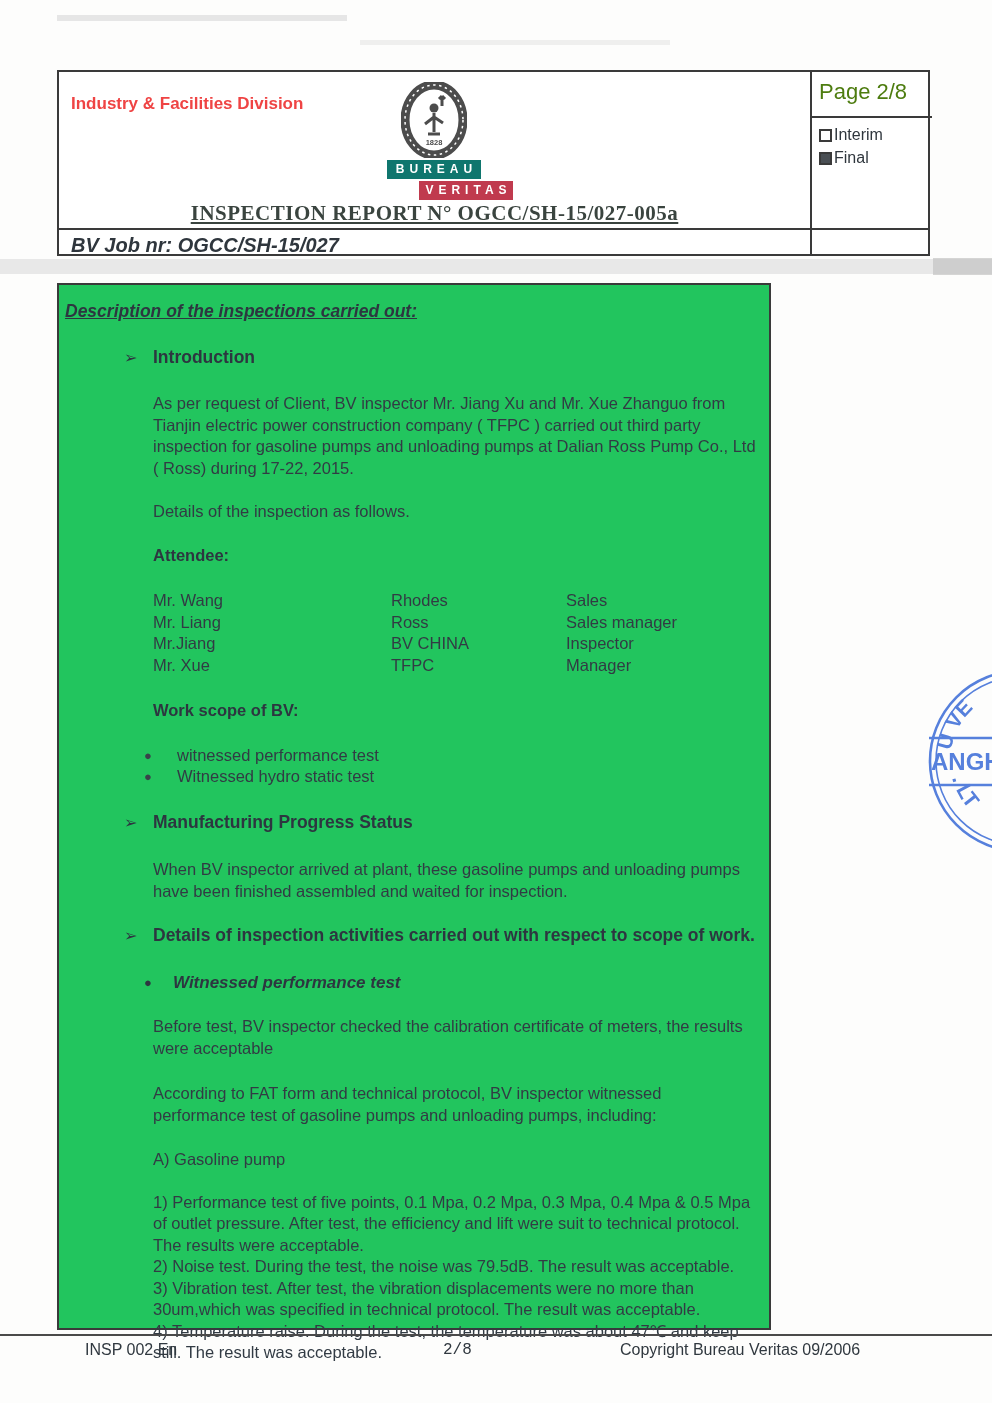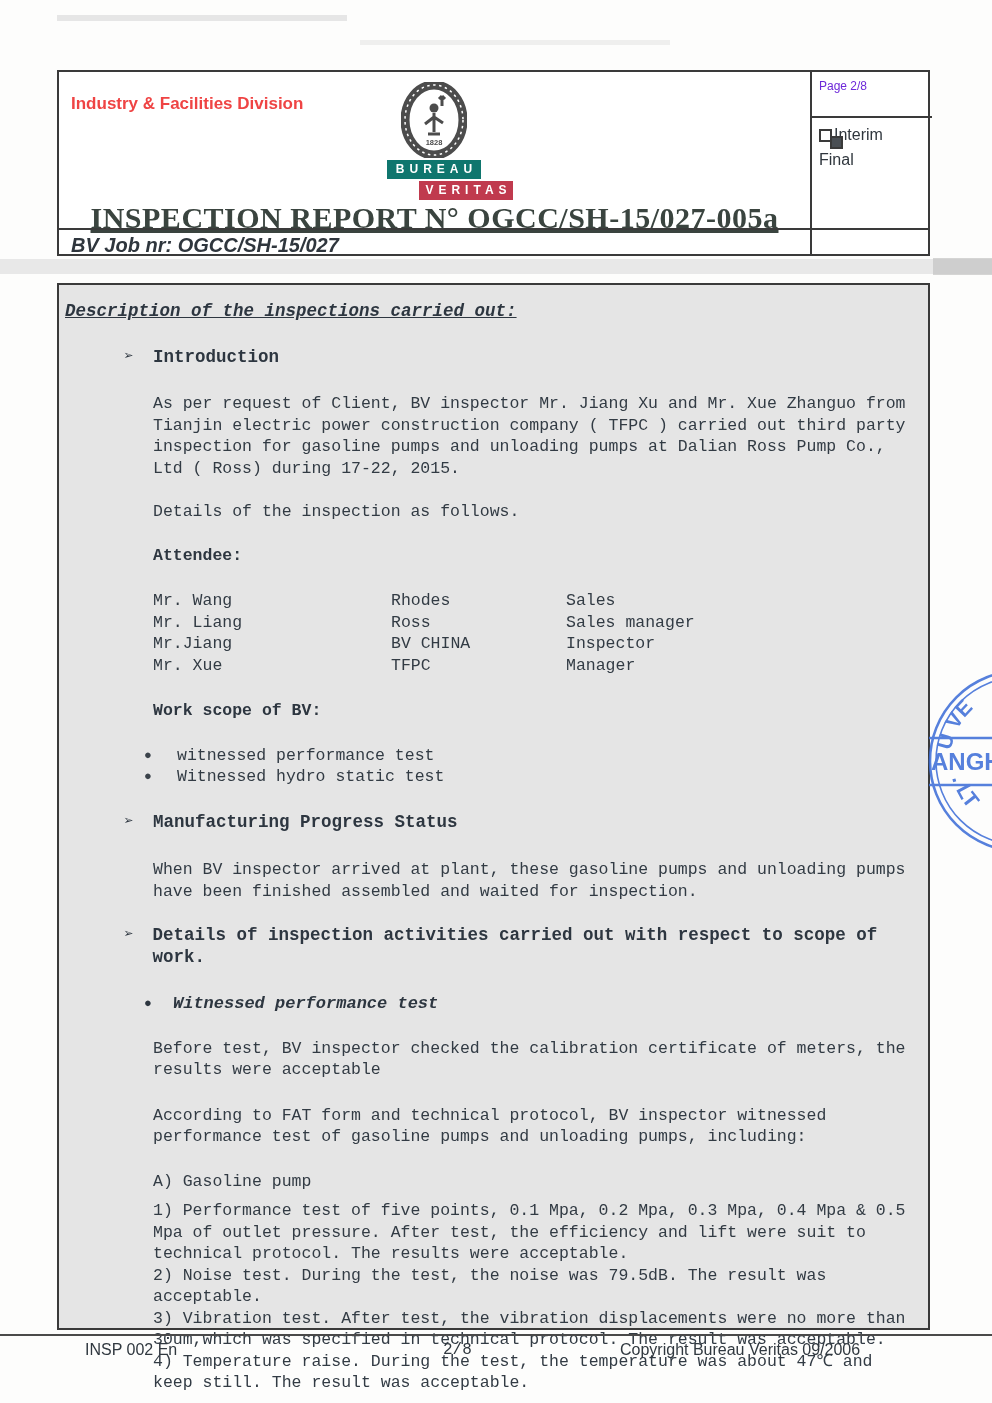--- a/index.html
+++ b/index.html
@@ -19,64 +19,64 @@
   .band-mid  { top:259px; left:0; width:992px; height:15px; opacity:.5; }
   .band-mid2 { top:258px; left:933px; width:59px; height:17px; background:#c3c3c3; opacity:.7; }
 
   
   .hdr {
     position:absolute; left:57px; top:70px; width:873px; height:186px;
     border:2px solid #3a3a3a; background:#fff;
   }
   .hdr-division { position:absolute; left:12px; top:22px; font-size:17px; font-weight:bold; color:#ef4444; }
   .hdr-right-divider { position:absolute; top:0; bottom:0; left:751px; width:2px; background:#3a3a3a; }
-  .hdr-page { position:absolute; left:760px; top:7px; font-size:12px; color:#6d28d9; }
+  .hdr-page { position:absolute; left:760px; top:7px; font-size:22px; color:#4d7c0f; }
   .hdr-page-line { position:absolute; left:751px; top:44px; width:122px; height:2px; background:#3a3a3a; }
   .chk-row { position:absolute; left:760px; font-size:16px; color:#2f363d; display:flex; align-items:center; gap:2px; }
   .chk-row.interim { top:54px; }
-  .chk-row.final { top:64px;flex-direction:column; }
+  .chk-row.final { top:77px; }
   .checkbox { display:inline-block; width:13px; height:13px; border:2px solid #3a3a3a; background:#fff; }
   .checkbox.checked { background:#4a4f54; border-color:#3a3a3a; }
 
   
   .logo { position:absolute; left:328px; top:10px; width:94px; text-align:center; }
   .logo-emblem { display:block; margin:0 auto; }
   .logo-bar { display:block; width:94px; height:19px; line-height:19px; color:#fff; font-size:12px; font-weight:bold; letter-spacing:5px; text-indent:5px; text-align:center; }
   .logo-bar.bureau { background:#0f766e; margin-top:2px; }
   .logo-bar.veritas { background:#c03a4e; margin-top:2px;margin-left:32px; }
 
   .hdr-title {
     position:absolute; left:0; top:129px; width:751px; text-align:center;
-    font-family:"Liberation Serif", serif; font-weight:bold; font-size:30px;
+    font-family:"Liberation Serif", serif; font-weight:bold; font-size:21px;
     color:#3a443f; text-decoration:underline; letter-spacing:.5px;
   }
   .hdr-job-line { position:absolute; left:0; top:156px; width:100%; height:2px; background:#3a3a3a; }
   .hdr-job { position:absolute; left:12px; top:162px; font-size:20px; font-weight:bold; font-style:italic; color:#2f363d; }
 
   
   .content {
-    position:absolute; left:57px; top:283px; width:873px; height:1047px;
-    border:2px solid #3a3a3a; background:#e5e5e5;
-    font-size:16.5px; line-height:21.5px;font-family:Liberation Mono, monospace;
+    position:absolute; left:57px; top:283px; width:714px; height:1047px;
+    border:2px solid #3a3a3a; background:#22c55e;
+    font-size:16.5px; line-height:21.5px;
   }
   .desc-title { margin:16px 0 0 6px; font-size:17.5px; font-weight:bold; font-style:italic; text-decoration:underline; color:#2d3640; }
   .h-arrow { display:flex; margin-top:24px; font-weight:bold; font-size:17.5px; color:#2d3640; }
   .h-arrow .arrow { width:29px; margin-left:65px; font-weight:normal; font-size:16px; }
   .para { margin-left:94px; margin-right:12px; }
   .sub-h { margin-left:94px; font-weight:bold; color:#2d3640; }
   .att-table { margin-left:94px; margin-top:24px; }
   .att-row { display:flex; }
   .att-row .c1 { width:238px; }
   .att-row .c2 { width:175px; }
   .bullet-list { margin-top:23px; }
   .bullet-row { display:flex; }
   .bullet-row .dot { width:33px; margin-left:85px; font-size:13px; line-height:21.5px; color:#3a424a; }
   .bullet-h { display:flex; margin-top:25px; font-weight:bold; font-style:italic; font-size:17px; color:#2d3640; }
   .bullet-h .dot { width:29px; margin-left:85px; font-size:13px; font-style:normal; font-weight:normal; }
-  .tests { margin-left:94px; margin-right:10px; margin-top:8px; }
+  .tests { margin-left:94px; margin-right:10px; margin-top:21px; }
 
   
   .m-p1 { margin-top:25px; }
   .m-p2 { margin-top:22px; }
   .m-att-h { margin-top:22px; }
   .m-ws { margin-top:24px; }
   .m-mps-p { margin-top:26px; }
   .m-det { margin-top:23px; }
   .m-wp1 { margin-top:23px; }
   .m-wp2 { margin-top:24px; }

